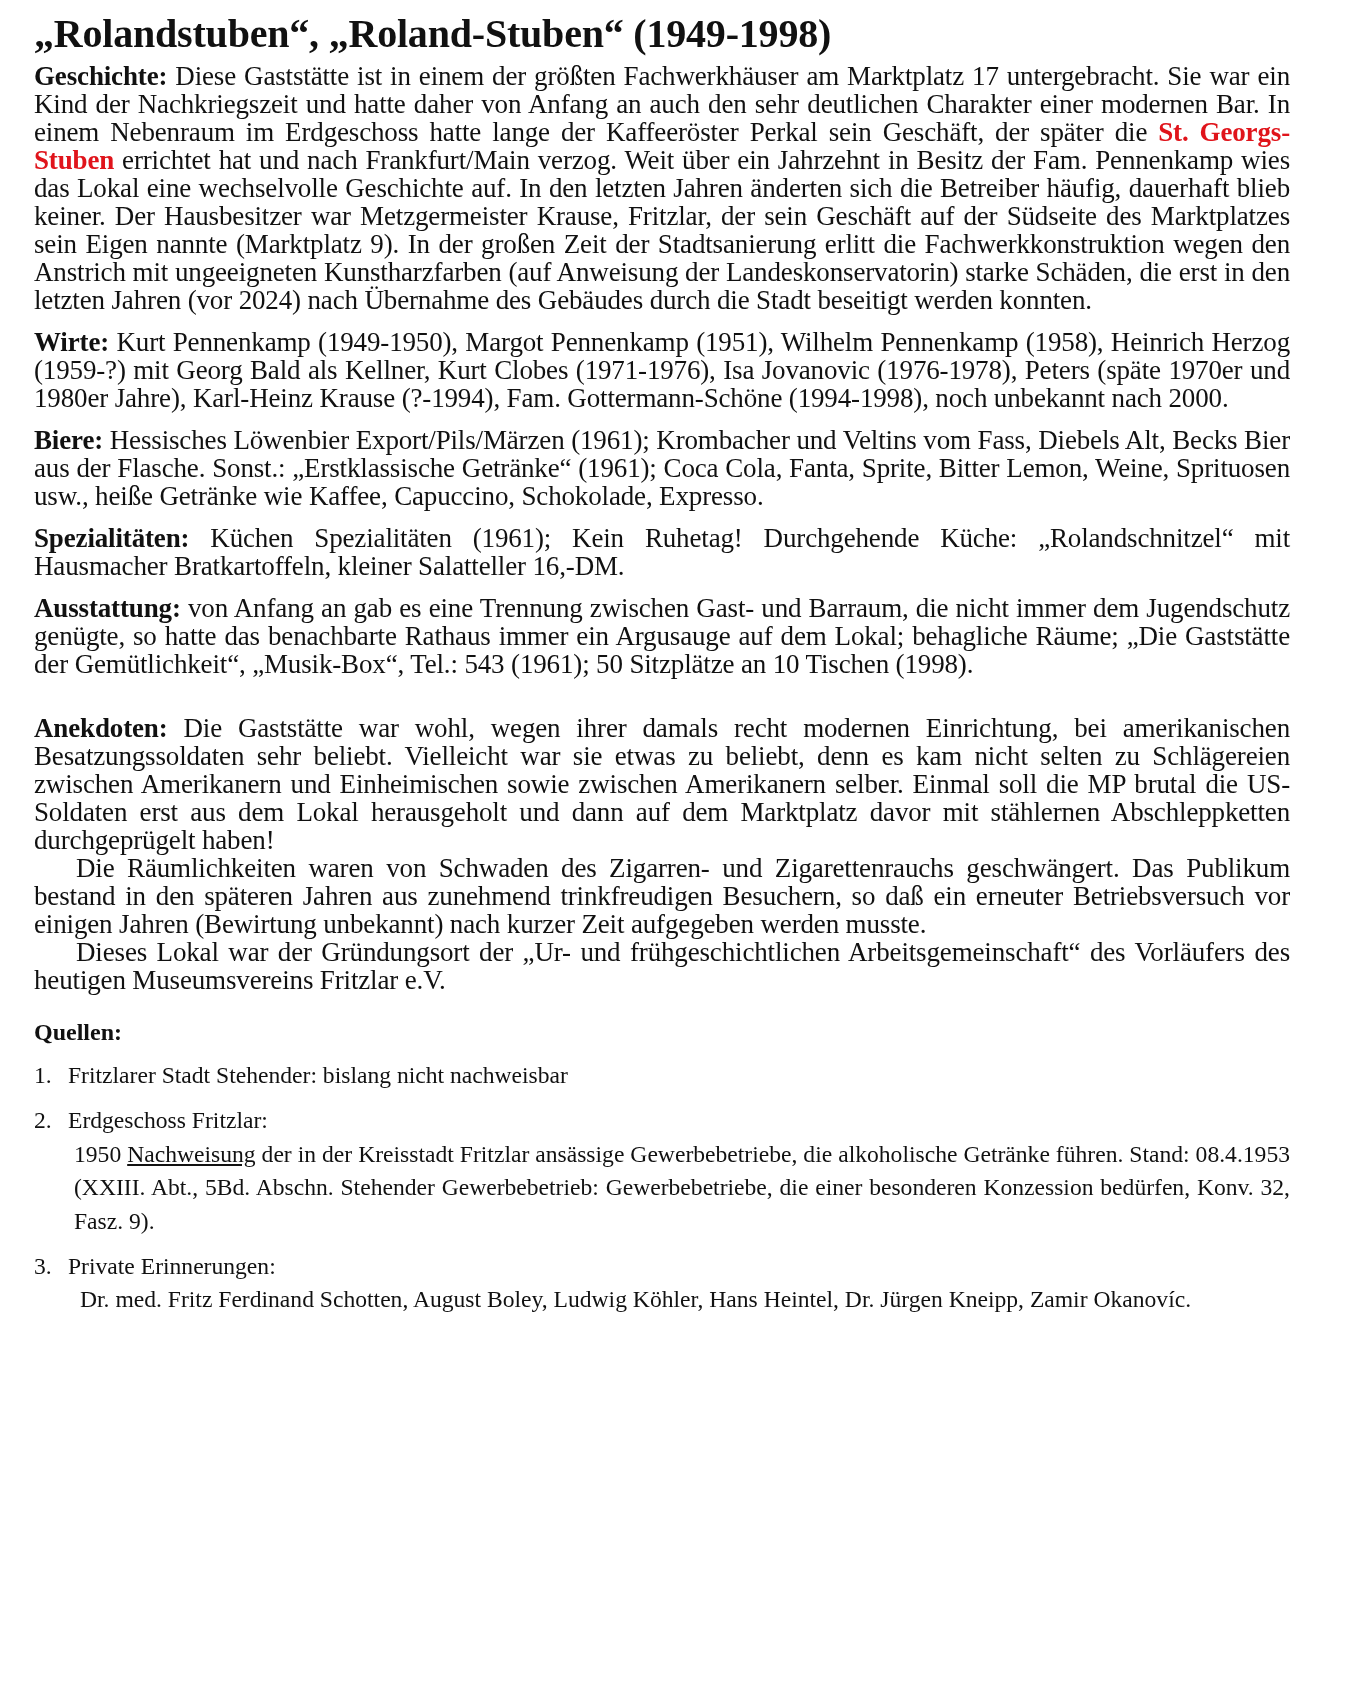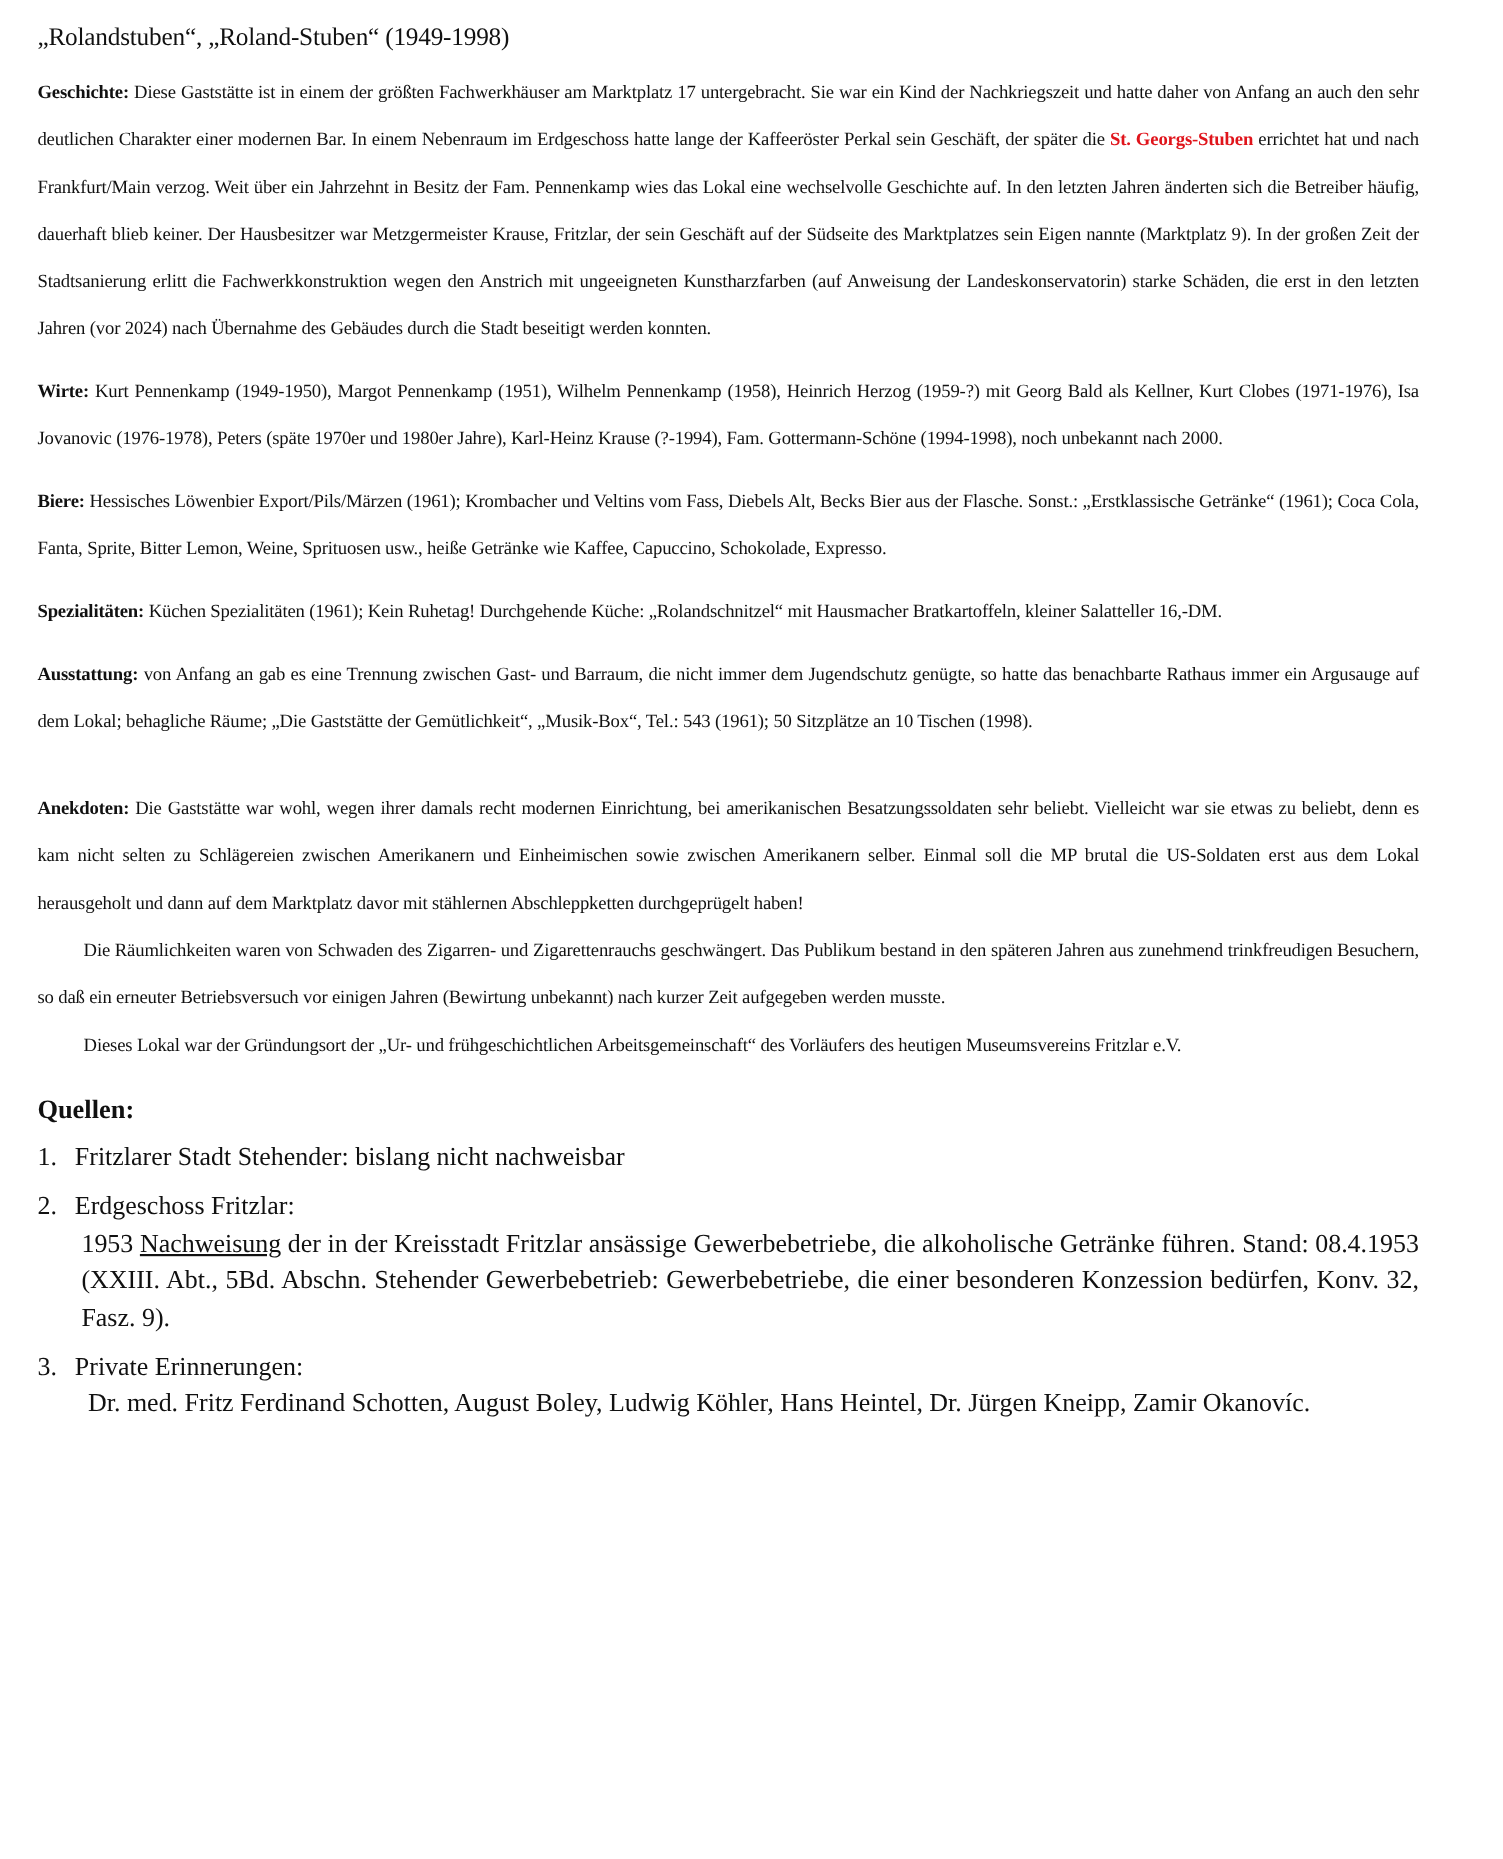--- a/index.html
+++ b/index.html
@@ -13,29 +13,29 @@
       overflow: hidden;
       font-family: "Liberation Serif", "DejaVu Serif", serif;
       color: #111111;
     }
     .page {
       position: relative;
       padding: 12px 0 0 34px;
       width: 1256px;
     }
     .title {
-      font-weight: normal;
-      font-size: 23px;
+      font-weight: bold;
+      font-size: 40px;
       line-height: 44px;
       margin: 0 0 6px 0;
       letter-spacing: -0.2px;
     }
     .section {
-      font-size: 17px;
-      line-height: 43px;
+      font-size: 27px;
+      line-height: 28px;
       text-align: justify;
       margin: 0 0 14px 0;
       letter-spacing: -0.15px;
     }
     .label {
       font-weight: bold;
     }
     .red-link {
       color: #e0141b;
       font-weight: bold;
@@ -118,21 +118,21 @@
     <span class="src-num">1.</span>
     <div class="src-body">
       <div>Fritzlarer Stadt Stehender: bislang nicht nachweisbar</div>
     </div>
   </div>
 
   <div class="src-item">
     <span class="src-num">2.</span>
     <div class="src-body">
       <div>Erdgeschoss Fritzlar:</div>
-      <div class="src-detail"><span>1953 </span><span class="underline">Nachweisung</span><span> der in der Kreisstadt Fritzlar ansässige Gewerbebetriebe, die alkoholische Getränke führen. Stand: 08.4.1953 (XXIII. Abt., 5Bd. Abschn. Stehender Gewerbebetrieb: Gewerbebetriebe, die einer besonderen Konzession bedürfen, Konv. 32, Fasz. 9).</span></div>
+      <div class="src-detail"><span>1950 </span><span class="underline">Nachweisung</span><span> der in der Kreisstadt Fritzlar ansässige Gewerbebetriebe, die alkoholische Getränke führen. Stand: 08.4.1953 (XXIII. Abt., 5Bd. Abschn. Stehender Gewerbebetrieb: Gewerbebetriebe, die einer besonderen Konzession bedürfen, Konv. 32, Fasz. 9).</span></div>
     </div>
   </div>
 
   <div class="src-item">
     <span class="src-num">3.</span>
     <div class="src-body" style="padding-right:30px;">
       <div>Private Erinnerungen:</div>
       <div class="src-detail-plain">Dr. med. Fritz Ferdinand Schotten, August Boley, Ludwig Köhler, Hans Heintel, Dr. Jürgen Kneipp, Zamir Okanovíc.</div>
     </div>
   </div>

